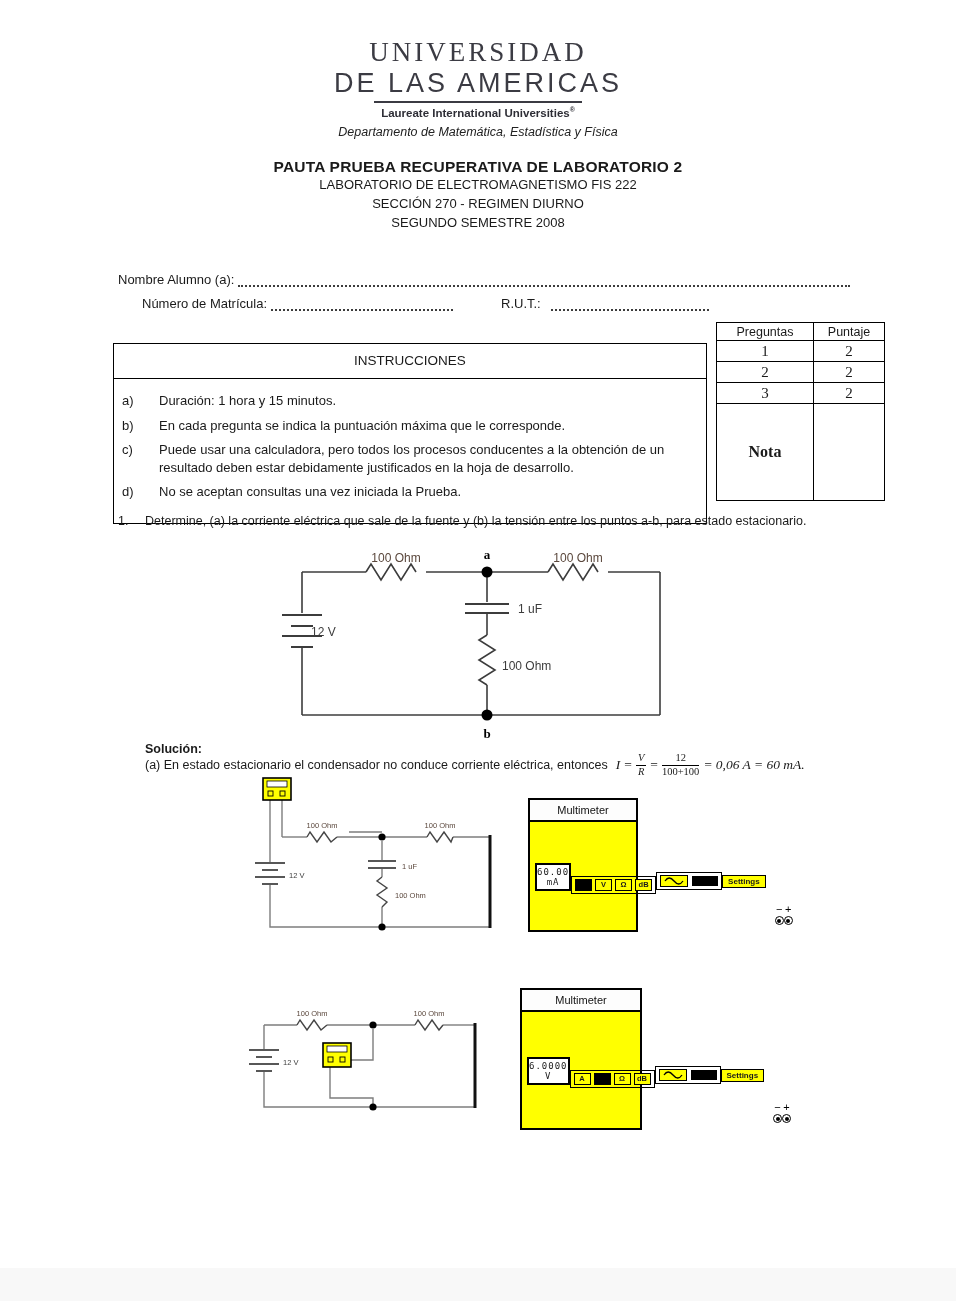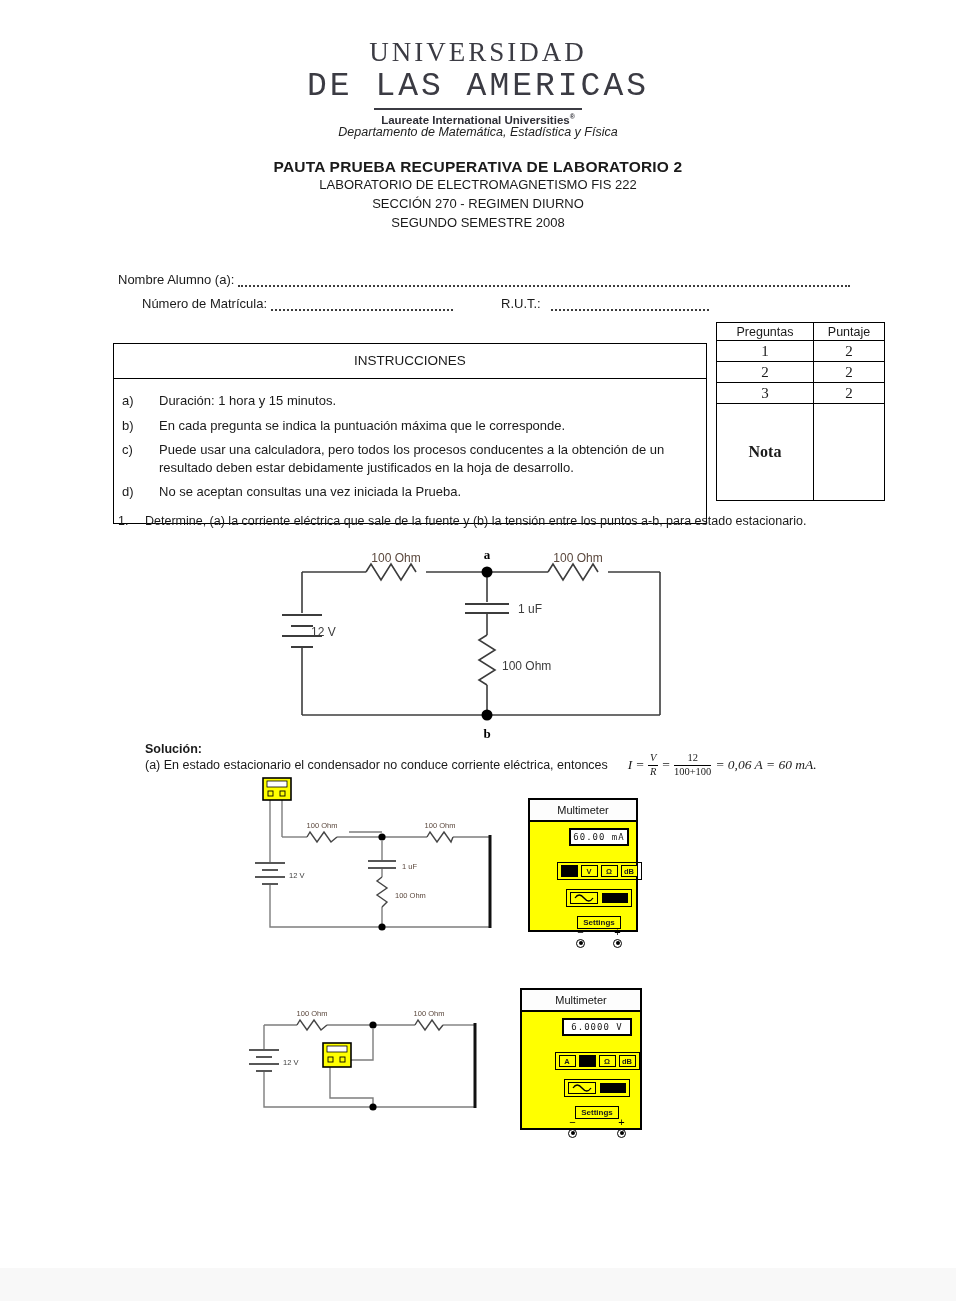--- a/index.html
+++ b/index.html
@@ -3,21 +3,21 @@
 <meta charset="utf-8">
 <style>
   html,body{margin:0;padding:0;background:#fff;}
   #page{position:relative;width:956px;height:1301px;background:#ffffff;overflow:hidden;
         font-family:"Liberation Sans",sans-serif;color:#1a1a1a;}
   .abs{position:absolute;}
 
   
   .logo{top:38px;left:0;width:956px;text-align:center;color:#3b3b43;}
   .logo-l1{font-family:"Liberation Serif",serif;font-size:27px;letter-spacing:3px;line-height:1.1;}
-  .logo-l2{font-family:Liberation Mono, monospace;font-size:33px;letter-spacing:3px;line-height:1.15;}
+  .logo-l2{font-family:Liberation Sans, sans-serif;font-size:27px;letter-spacing:3px;line-height:1.15;}
   .logo-rule{width:208px;height:2px;background:#3b3b43;margin:2px auto 3px;}
   .laureate{font-size:11.5px;font-weight:bold;color:#2e2e36;}
   .laureate sup{font-size:7px;}
   .dept{top:125px;left:0;width:956px;text-align:center;font-style:italic;font-size:12.5px;color:#222;}
 
   
   .title-block{top:158px;left:0;width:956px;text-align:center;}
   .title-main{font-size:15.5px;font-weight:bold;letter-spacing:.2px;}
   .title-sub{font-size:13px;line-height:1.45;}
 
@@ -43,33 +43,33 @@
 
   
   .q1{top:514px;left:118px;width:800px;font-size:12.5px;display:flex;}
   .q1 .qnum{width:27px;flex:0 0 27px;}
 
   
   .svgtxt{font-family:"Liberation Sans",sans-serif;}
 
   
   .sol-head{top:742px;left:145px;font-size:12.5px;font-weight:bold;}
-  .sol-a{top:753px;left:145px;font-size:12.5px;display:flex;align-items:center;gap:12px;}
+  .sol-a{top:753px;left:145px;font-size:12.5px;display:flex;align-items:center;}
   .math{font-family:"Liberation Serif",serif;font-size:13.5px;margin-left:8px;display:inline-flex;align-items:center;gap:4px;}
   .math .var{font-style:italic;}
   .frac{display:inline-block;text-align:center;line-height:1;}
   .frac .num{display:block;border-bottom:1px solid #000;padding:0 2px 1px;}
   .frac .den{display:block;padding-top:1px;}
   .frac.small{font-size:10.5px;}
   .sol-b{top:968px;left:145px;font-size:12.5px;display:flex;align-items:baseline;}
 
   
   .mm{background:#ffff00;border:2px solid #000;display:flex;flex-direction:column;box-sizing:border-box;}
   .mm-title{background:#fdfdfd;border-bottom:2px solid #000;text-align:center;font-size:11px;padding:4px 0;color:#111;}
-  .mm-body{flex:1;display:flex;flex-direction:column;align-items:center;padding:6px 5px 5px;margin-left:32px;}
+  .mm-body{flex:1;display:flex;align-items:center;padding:6px 5px 5px;}
   .mm-display{background:#fff;border:2px solid #000;width:88%;text-align:center;
               font-family:"DejaVu Sans Mono",monospace;font-size:9px;padding:2px 0;letter-spacing:1px;}
   .mm-modes{border:1.5px solid #000;padding:2px 3px;display:flex;gap:3px;margin-top:16px;}
   .mm-btn{border:1.5px solid #000;font-size:7.5px;font-weight:bold;width:15px;height:10px;
           display:flex;align-items:center;justify-content:center;background:#ffff00;}
   .mm-btn.sel{background:#000;color:transparent;}
   .mm-wave{border:1.5px solid #000;padding:2px 3px;display:flex;gap:4px;align-items:center;margin-top:9px;}
   .mm-sine{border:1.5px solid #000;width:26px;height:10px;display:flex;align-items:center;justify-content:center;background:#ffff00;}
   .mm-dc{background:#000;width:26px;height:10px;}
   .mm-settings{border:1.5px solid #000;font-size:8px;font-weight:bold;padding:1px 5px;margin-top:9px;background:#ffff00;}

